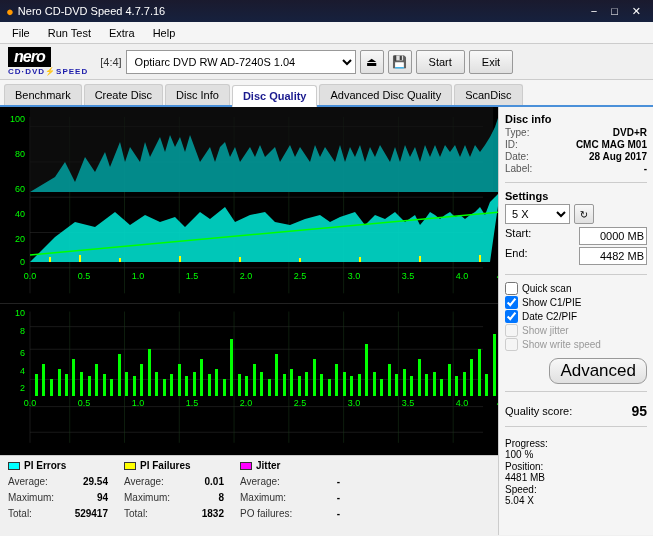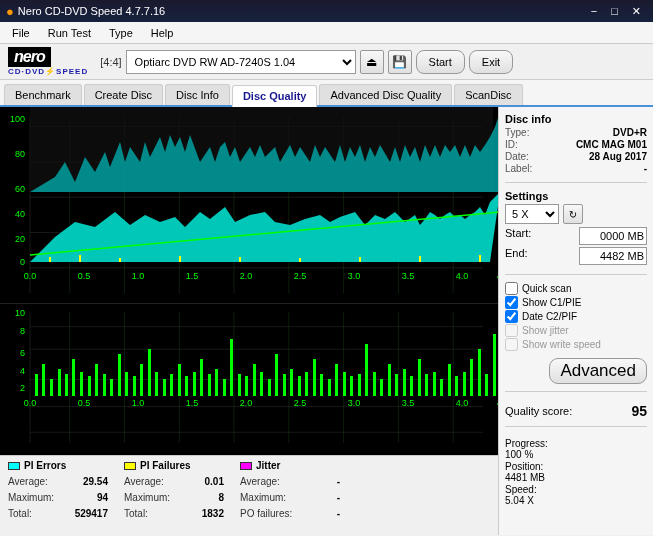--- a/index.html
+++ b/index.html
@@ -11,21 +11,21 @@
     .title-bar-controls { display: flex; gap: 2px; }
     .title-btn { color: white; background: none; border: none; cursor: pointer; font-size: 11px; padding: 0 6px; height: 18px; display: flex; align-items: center; }
     
     
     .menu-bar { background: #f5f5f5; border-bottom: 1px solid #ccc; height: 22px; display: flex; align-items: center; padding: 0 4px; gap: 2px; }
     .menu-item { padding: 2px 8px; cursor: pointer; font-size: 11px; border-radius: 2px; }
     
     
     .toolbar { background: #f0f0f0; border-bottom: 1px solid #ccc; height: 36px; display: flex; align-items: center; padding: 2px 4px; gap: 4px; }
     .drive-select { height: 24px; font-size: 11px; border: 1px solid #999; padding: 0 4px; background: white; min-width: 230px; }
-    .toolbar-btn { height: 24px; padding: 0 12px; font-size: 11px; border: 1px solid #999; background: linear-gradient(to bottom, #f8f8f8, #e0e0e0); cursor: pointer; border-radius: 8px; }
+    .toolbar-btn { height: 24px; padding: 0 12px; font-size: 11px; border: 1px solid #999; background: linear-gradient(to bottom, #f8f8f8, #e0e0e0); cursor: pointer; border-radius: 2px; }
     .toolbar-icon { width: 24px; height: 24px; border: 1px solid #999; background: linear-gradient(to bottom, #f8f8f8, #e0e0e0); cursor: pointer; display: flex; align-items: center; justify-content: center; border-radius: 2px; font-size: 12px; }
     
     
     .tab-bar { background: #f5f5f5; border-bottom: 2px solid #4a90d9; display: flex; align-items: center; padding: 4px 4px 0; gap: 2px; }
     .tab { padding: 4px 10px; font-size: 11px; cursor: pointer; border: 1px solid #ccc; border-bottom: none; background: #e0e0e0; border-radius: 3px 3px 0 0; }
     .tab.active { background: white; border-bottom: 1px solid white; margin-bottom: -2px; font-weight: bold; color: #1a1a8e; }
     
     
     .main { display: flex; height: calc(536px - 22px - 22px - 36px - 28px); }
     
@@ -40,21 +40,21 @@
     
     
     .right-panel { width: 155px; background: #f5f5f5; padding: 6px; display: flex; flex-direction: column; gap: 4px; border-left: 1px solid #ccc; overflow-y: auto; }
     .panel-section-title { font-weight: bold; font-size: 11px; color: #000; margin-bottom: 2px; }
     .info-row { display: flex; justify-content: space-between; font-size: 10px; margin-bottom: 1px; }
     .info-label { color: #555; }
     .info-value { color: #000; font-weight: bold; }
     .divider { border-top: 1px solid #ccc; margin: 3px 0; }
     
     .settings-row { display: flex; align-items: center; gap: 4px; margin-bottom: 3px; }
-    .speed-select { height: 20px; font-size: 11px; border: 1px solid #999; background: white; padding: 0 2px; width: 54px; }
+    .speed-select { height: 20px; font-size: 11px; border: 1px solid #999; background: white; padding: 0 2px; width: 65px; }
     .refresh-btn { width: 20px; height: 20px; border: 1px solid #999; background: linear-gradient(to bottom, #f8f8f8, #e0e0e0); cursor: pointer; display: flex; align-items: center; justify-content: center; font-size: 10px; border-radius: 2px; }
     
     .mb-input { border: 1px solid #999; background: white; height: 18px; font-size: 11px; padding: 0 2px; width: 68px; text-align: right; }
     .input-row { display: flex; justify-content: space-between; margin-bottom: 2px; font-size: 11px; }
     
     .checkbox-row { display: flex; align-items: center; gap: 4px; font-size: 10px; margin-bottom: 1px; }
     .checkbox-row input { margin: 0; }
     .checkbox-row.disabled { color: #999; }
     
     .advanced-btn { background: linear-gradient(to bottom, #f8f8f8, #e0e0e0); border: 1px solid #999; padding: 2px 10px; font-size: 17px; cursor: pointer; border-radius: 9px; align-self: flex-end; margin-top: 2px; }
@@ -81,21 +81,21 @@
   <div class="title-bar-controls">
     <button class="title-btn">−</button>
     <button class="title-btn">□</button>
     <button class="title-btn close">✕</button>
   </div>
 </div>
 
 <div class="menu-bar">
   <span class="menu-item">File</span>
   <span class="menu-item">Run Test</span>
-  <span class="menu-item">Type</span>
+  <span class="menu-item">Extra</span>
   <span class="menu-item">Help</span>
 </div>
 
 <div class="toolbar">
   <div class="nero-brand">
     <div class="nero-brand-top">nero</div>
     <div class="nero-brand-bottom">CD·DVD⚡SPEED</div>
   </div>
   <span style="font-size:11px;color:#333;margin-left:4px;">[4:4]</span>
   <select class="drive-select">

